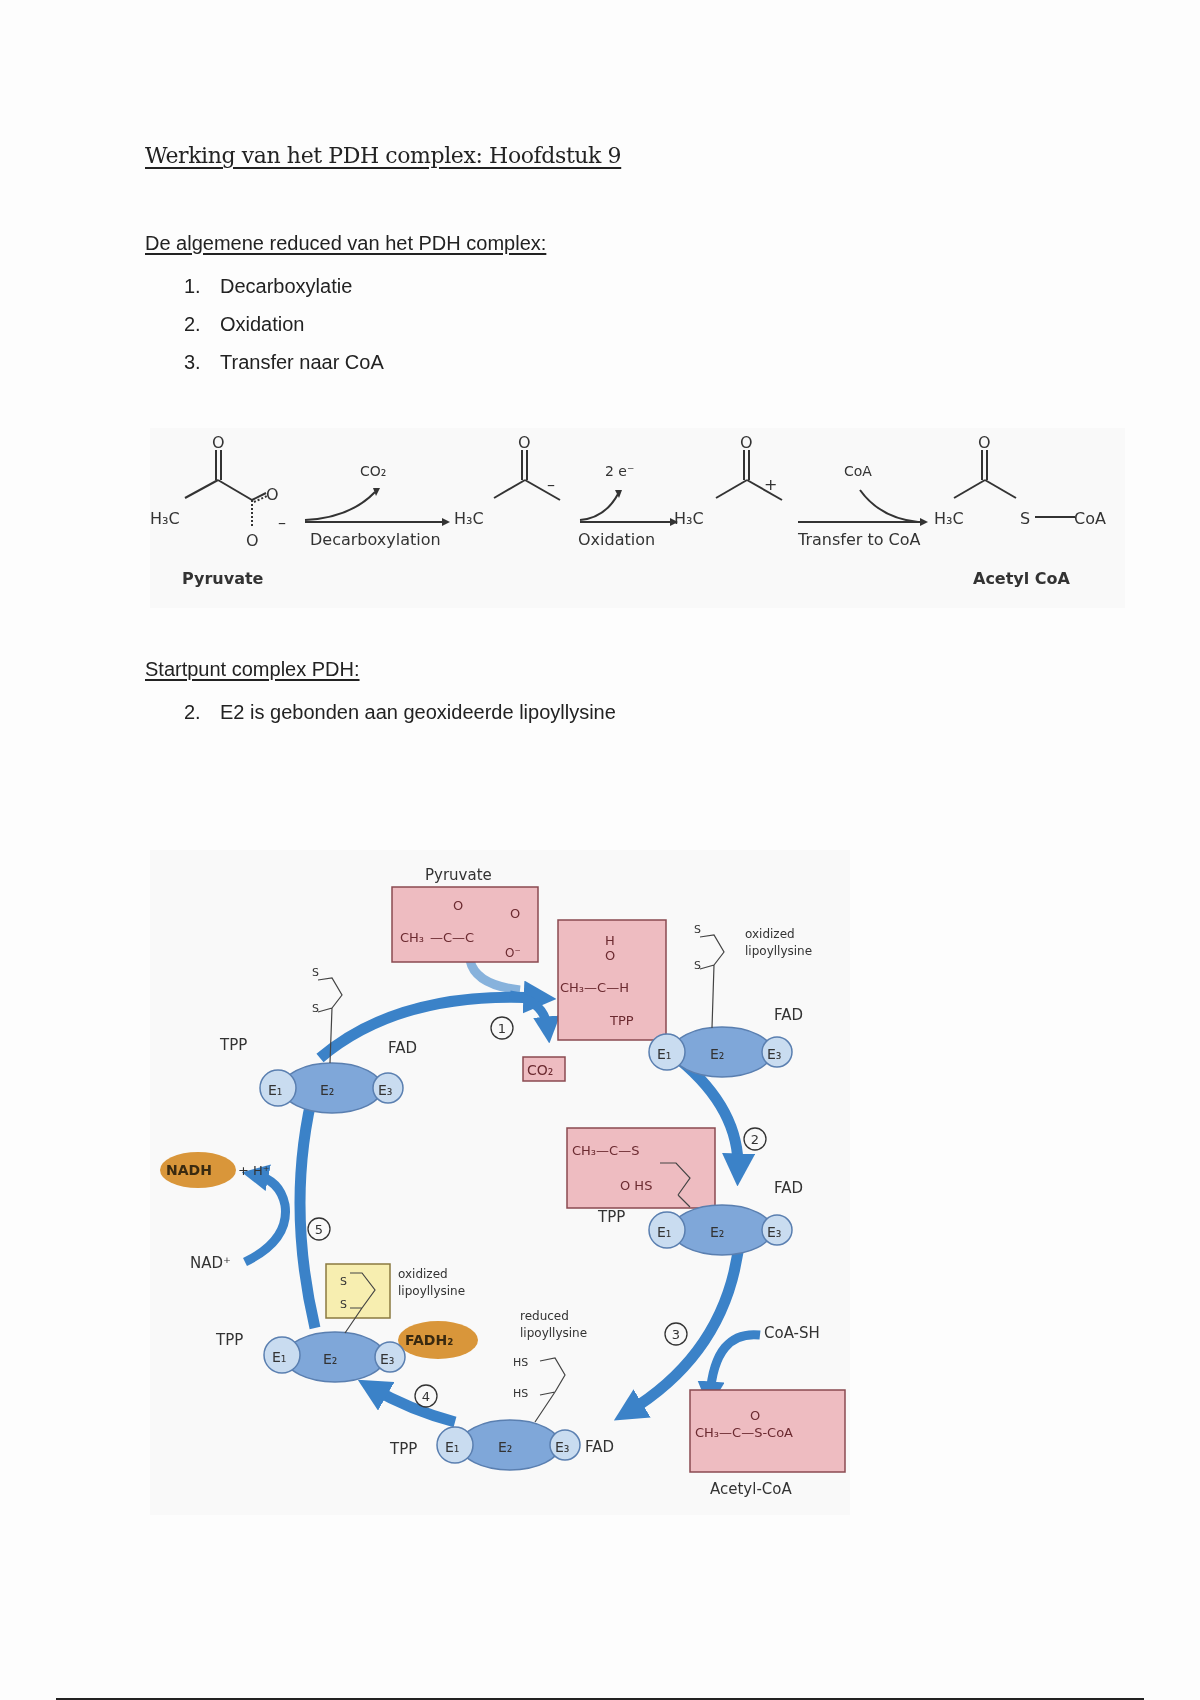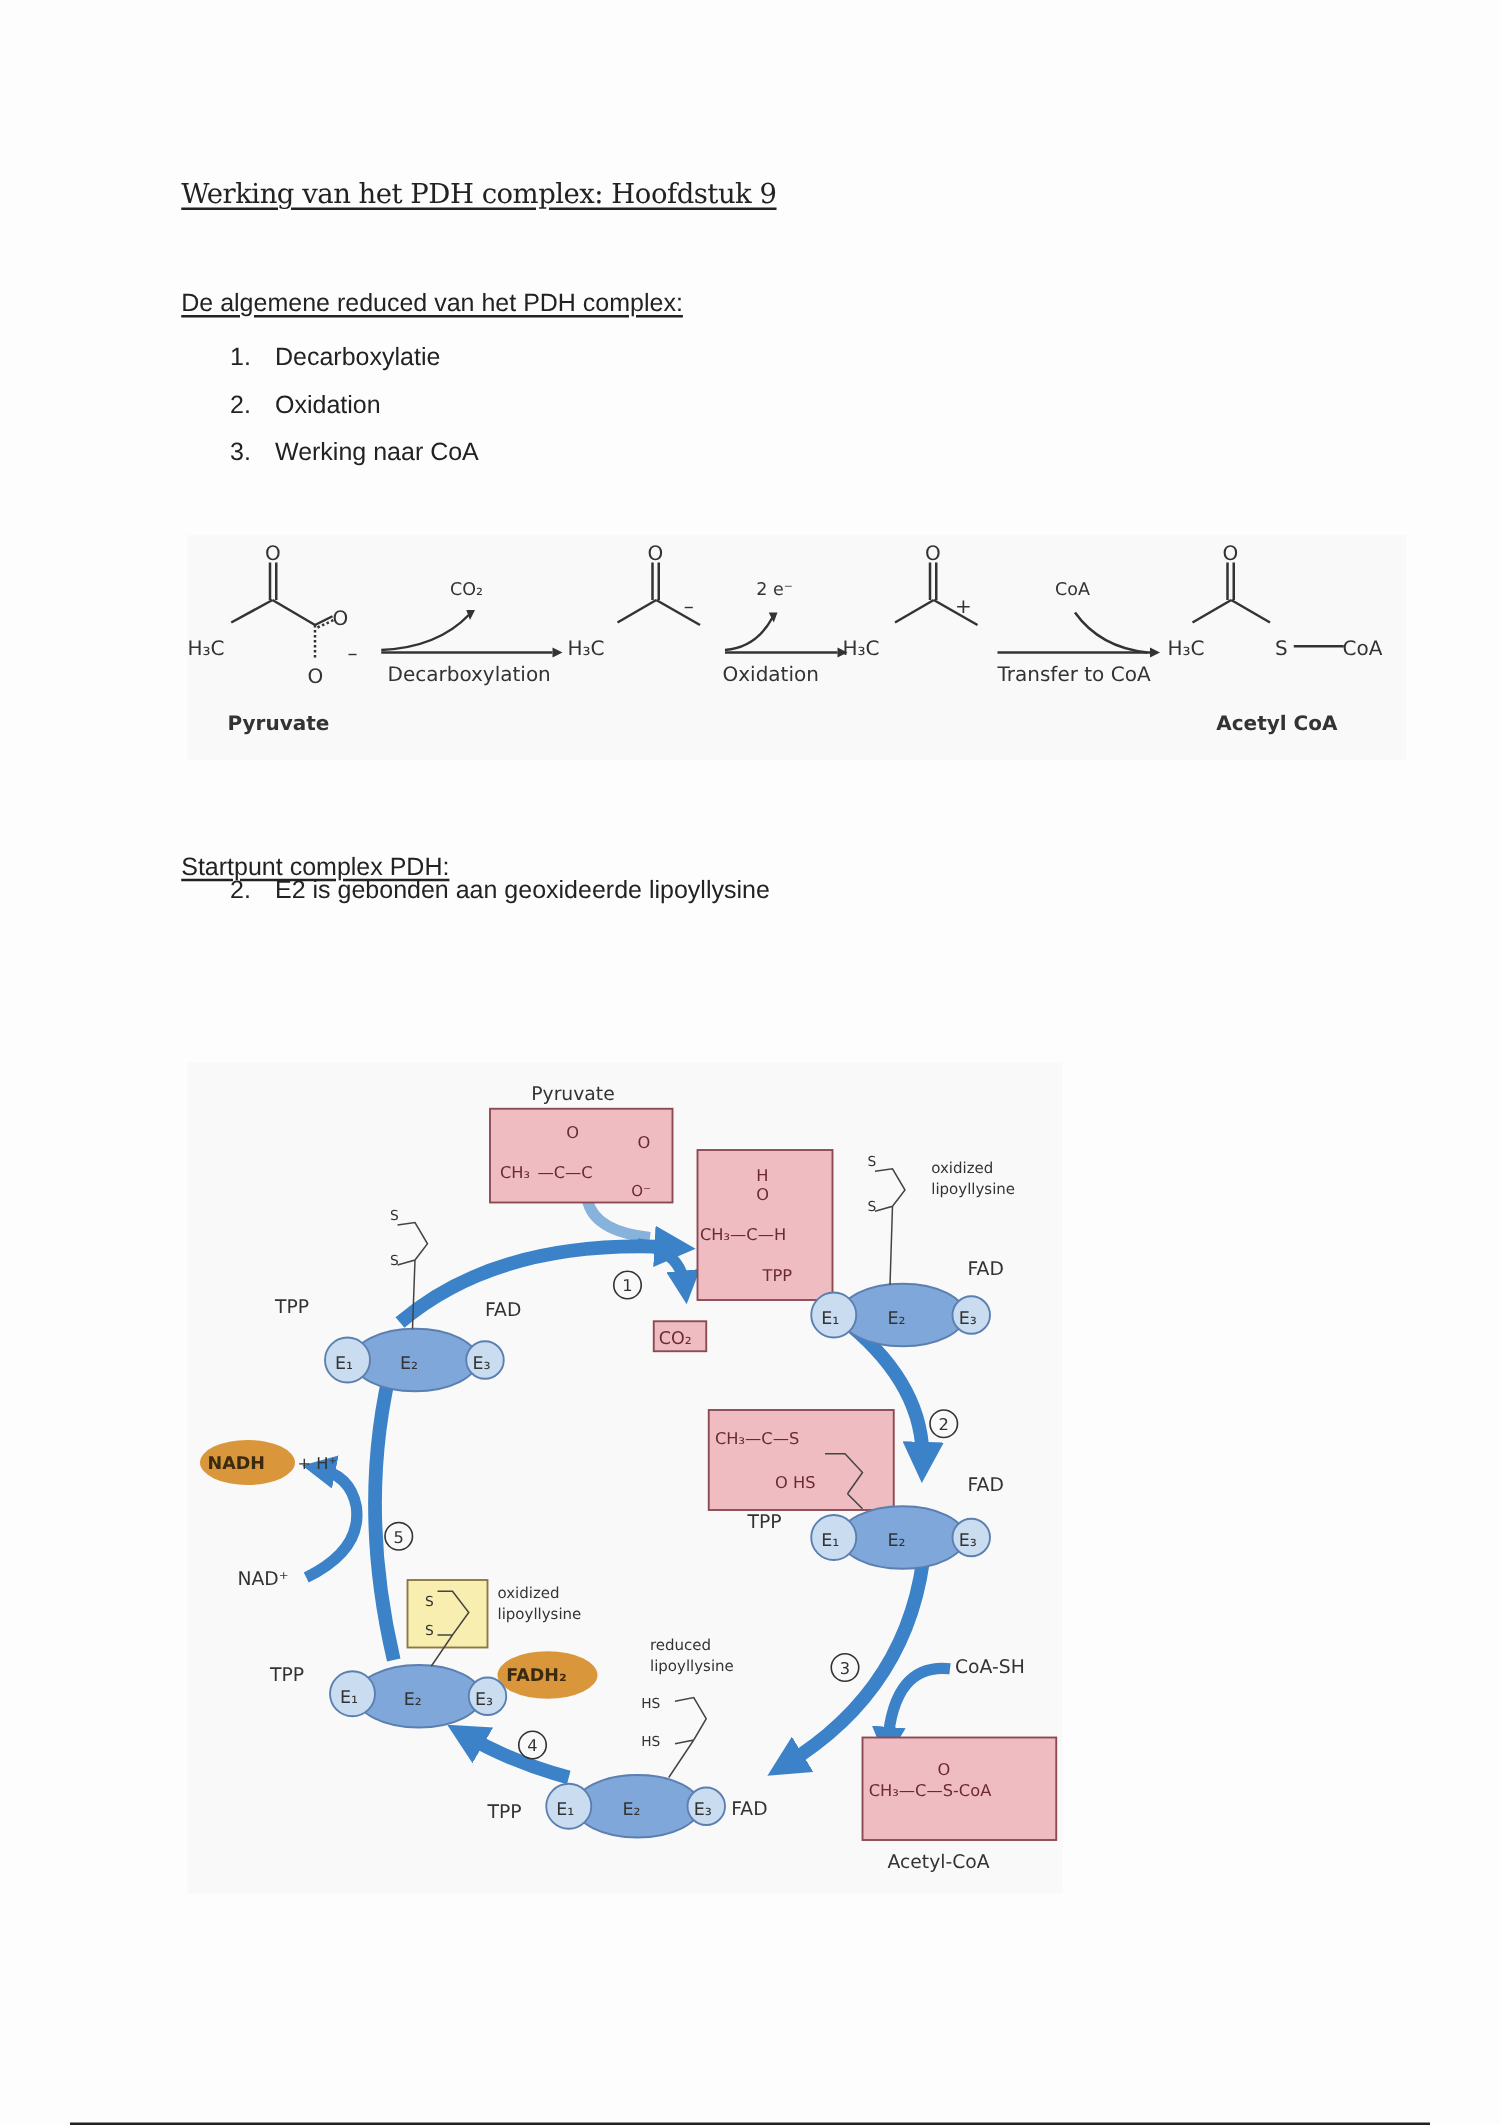--- a/index.html
+++ b/index.html
@@ -17,21 +17,21 @@
 </style>
 </head>
 <body>
 
 <div class="abs doc-title">Werking van het PDH complex: Hoofdstuk 9</div>
 
 <div class="abs section-heading" style="left:145px; top:232px;">De algemene reduced van het PDH complex:</div>
 <ol class="abs steps" style="left:181px; top:264px;">
   <li><span class="num">1.</span><span>Decarboxylatie</span></li>
   <li><span class="num">2.</span><span>Oxidation</span></li>
-  <li><span class="num">3.</span><span>Werking naar CoA</span></li>
+  <li><span class="num">3.</span><span>Transfer naar CoA</span></li>
 </ol>
 
 <div class="abs figure-bg" style="left:150px; top:428px; width:975px; height:180px;">
   <svg width="975" height="180" viewBox="0 0 975 180">
     <g stroke="#333" stroke-width="2" fill="none">
 
       <line x1="35" y1="70" x2="68" y2="52"></line>
       <line x1="68" y1="52" x2="102" y2="72"></line>
       <line x1="66" y1="52" x2="66" y2="22"></line>
       <line x1="71" y1="52" x2="71" y2="22"></line>
@@ -92,21 +92,21 @@
       <text x="784" y="96">H₃C</text>
       <text x="828" y="20">O</text>
       <text x="870" y="96">S</text>
       <text x="924" y="96">CoA</text>
       <text x="32" y="156" font-weight="bold">Pyruvate</text>
       <text x="823" y="156" font-weight="bold">Acetyl CoA</text>
     </g>
   </svg>
 </div>
 
-<div class="abs section-heading" style="left:145px; top:658px;margin-top:25px;">Startpunt complex PDH:</div>
+<div class="abs section-heading" style="left:145px; top:658px;">Startpunt complex PDH:</div>
 <ol class="abs steps" style="left:181px; top:690px;">
   <li><span class="num">2.</span><span>E2 is gebonden aan geoxideerde lipoyllysine</span></li>
 </ol>
 
 <div class="abs figure-bg" style="left:150px; top:850px; width:700px; height:665px;">
   <svg width="700" height="665" viewBox="150 850 700 665">
     <defs>
       <marker id="ah" viewBox="0 0 10 10" refX="5" refY="5" markerWidth="3" markerHeight="3" orient="auto">
         <path d="M0,0 L10,5 L0,10 z" fill="#3b82c8"></path>
       </marker>

